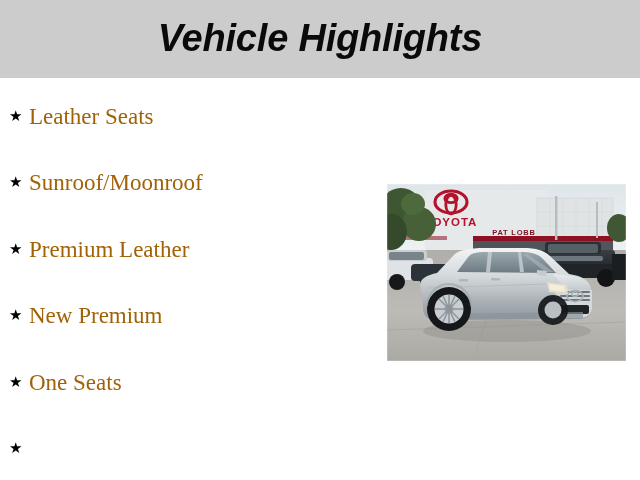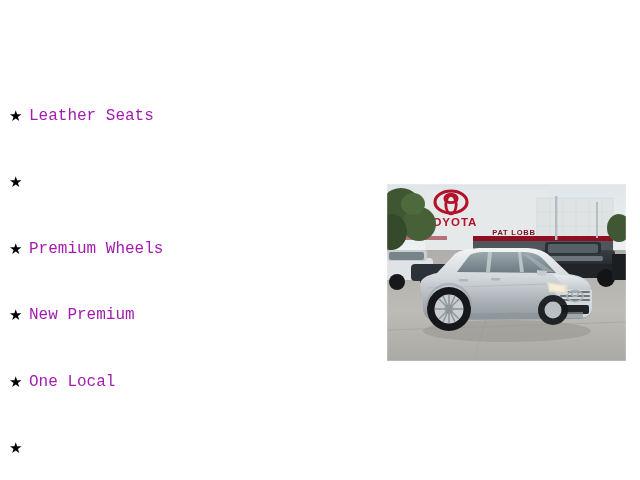--- a/index.html
+++ b/index.html
@@ -66,23 +66,23 @@
   .bullet-star {
     font-size: 15px;
     line-height: 1;
     color: #000000;
     width: 20px;
     display: inline-block;
     text-align: left;
     font-family: "DejaVu Sans", sans-serif;
   }
   .feature-label {
-    font-family: Liberation Mono, monospace;
-    font-size: 16px;
-    color: #a21caf;
+    font-family: Liberation Serif, serif;
+    font-size: 23px;
+    color: #a16207;
     line-height: 1;
   }
   
   #vehicle-photo {
     position: absolute;
     left: 387px;
     top: 184px;
     width: 239px;
     height: 177px;
     background: #b9bdb4;
@@ -92,45 +92,49 @@
     display: block;
     width: 239px;
     height: 177px;
   }
 </style>
 </head>
 <body>
 
 <div id="slide">
 
+  <div id="header-bar">
+    <h1 id="slide-title">Vehicle Highlights</h1>
+  </div>
 
   <ul id="feature-list">
 
     <li class="feature-item" style="top:27px;">
       <span class="bullet-star">★</span>
       <span class="feature-label">Leather Seats</span>
     </li>
 
     <li class="feature-item" style="top:93px;">
       <span class="bullet-star">★</span>
+      <span class="feature-label">Sunroof/Moonroof</span>
     </li>
 
     <li class="feature-item" style="top:160px;">
       <span class="bullet-star">★</span>
-      <span class="feature-label">Premium Wheels</span>
+      <span class="feature-label">Premium Leather</span>
     </li>
 
     <li class="feature-item" style="top:226px;">
       <span class="bullet-star">★</span>
       <span class="feature-label">New Premium</span>
     </li>
 
     <li class="feature-item" style="top:293px;">
       <span class="bullet-star">★</span>
-      <span class="feature-label">One Local</span>
+      <span class="feature-label">One Seats</span>
     </li>
 
     <li class="feature-item" style="top:359px;">
       <span class="bullet-star">★</span>
     </li>
 
   </ul>
 
   <div id="vehicle-photo">
     <svg viewBox="0 0 239 177" preserveAspectRatio="none">

